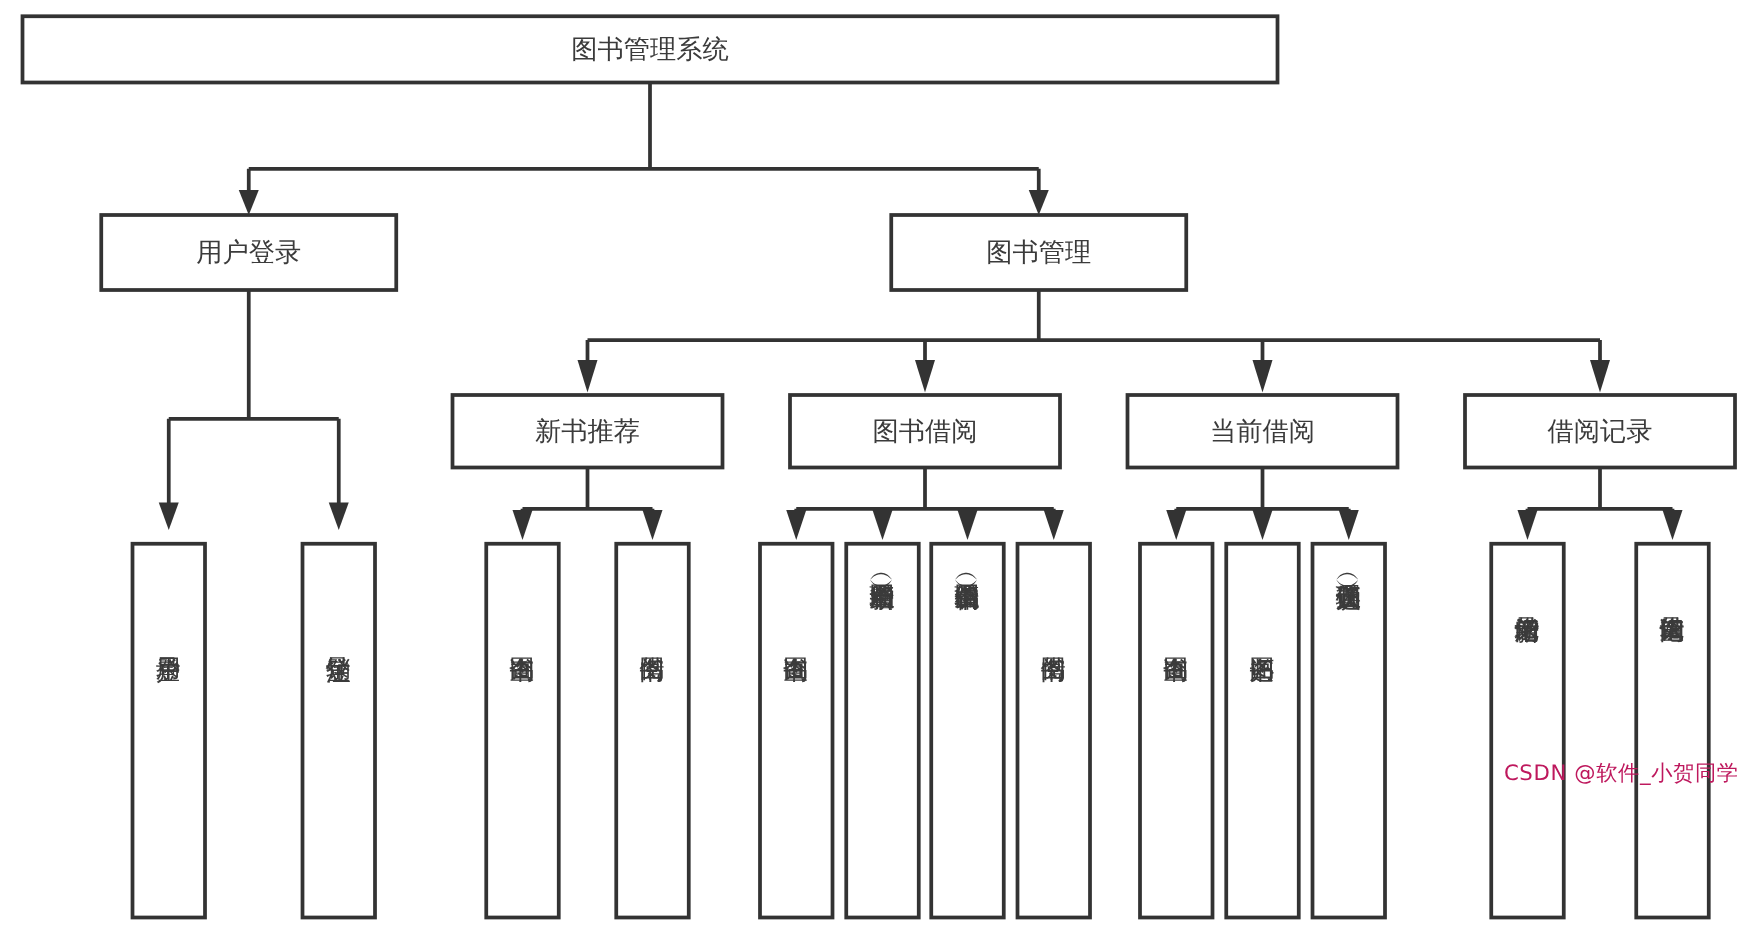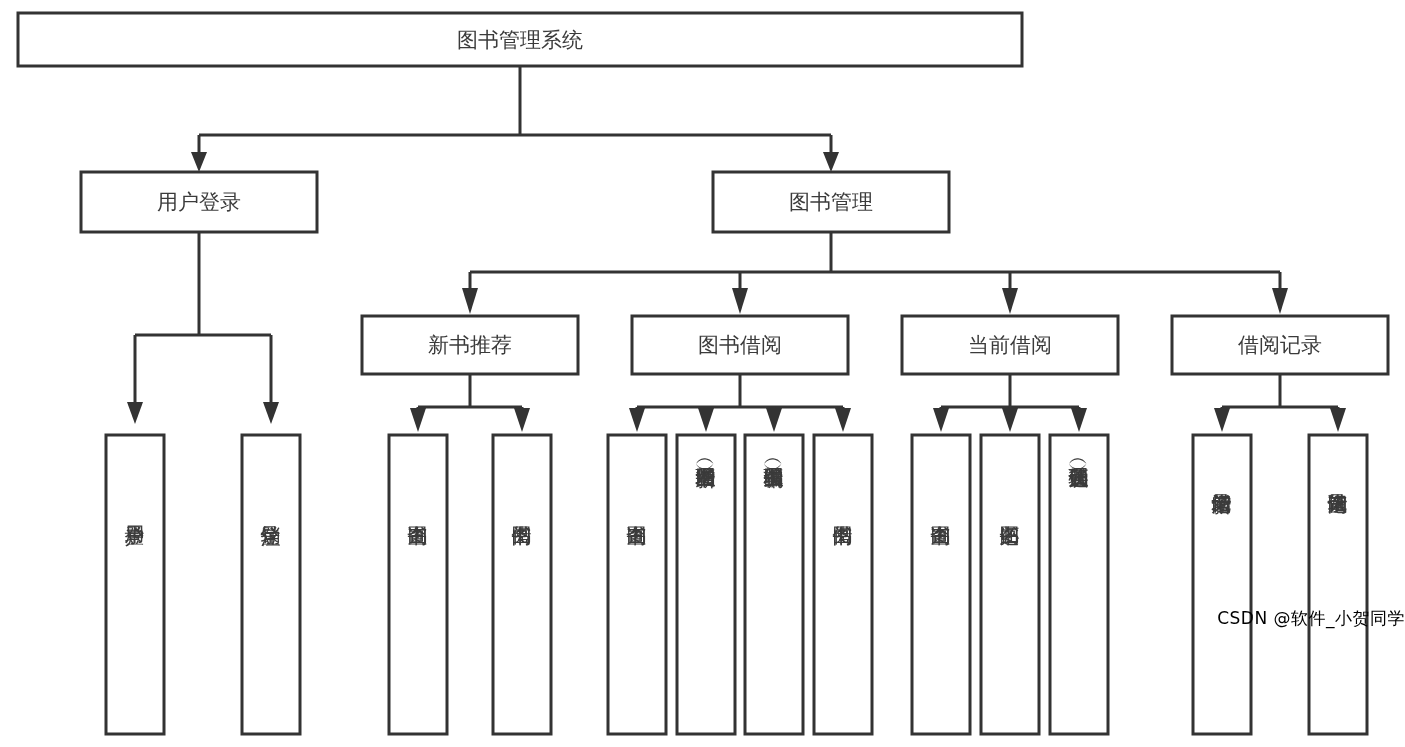--- a/index.html
+++ b/index.html
@@ -50,25 +50,25 @@
     dominant-baseline: middle;
   }
   .node-label-vert {
     fill: #3b3b3b;
     font-family: "DejaVu Sans", "Liberation Sans", sans-serif;
     font-size: 20px;
     text-anchor: middle;
   }
   .watermark {
     position: absolute;
-    right: 0;
+    right: 14px;
     bottom: 6px;
     font-family: "DejaVu Sans", "Liberation Sans", sans-serif;
     font-size: 17px;
-    color: #000000;
+    color: #be185d;
     letter-spacing: 0.5px;
     white-space: nowrap;
     pointer-events: none;
   }
 </style>
 </head>
 <body>
 
 <div id="diagram-root">
 

